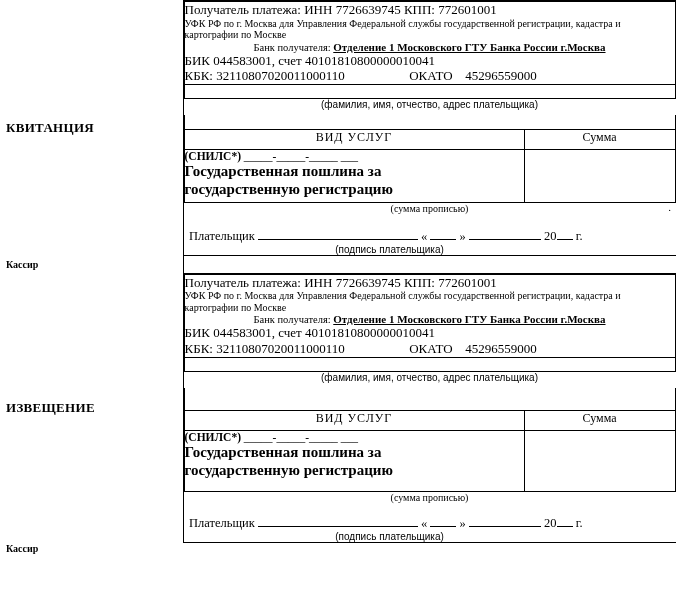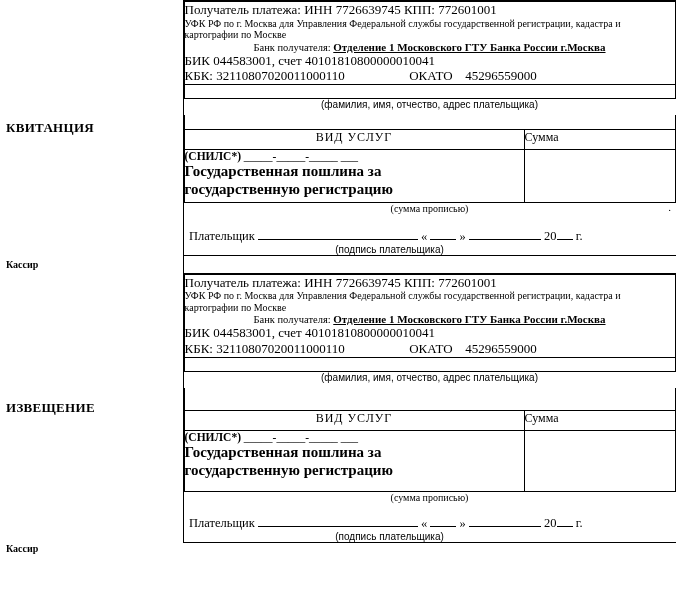--- a/index.html
+++ b/index.html
@@ -82,21 +82,21 @@
     font-family: "Liberation Serif", serif;
   }
   .hdr-vid {
     font-size: 12px;
     letter-spacing: 1px;
     text-align: center;
     font-family: "Liberation Serif", serif;
   }
   .hdr-sum {
     font-size: 12px;
-    text-align: left;
+    text-align: center;
     font-family: "Liberation Serif", serif;
   }
   .service-name {
     font-size: 15px;
     font-weight: bold;
     line-height: 1.2;
   }
   .snils {
     font-size: 11.5px;
     font-weight: bold;

